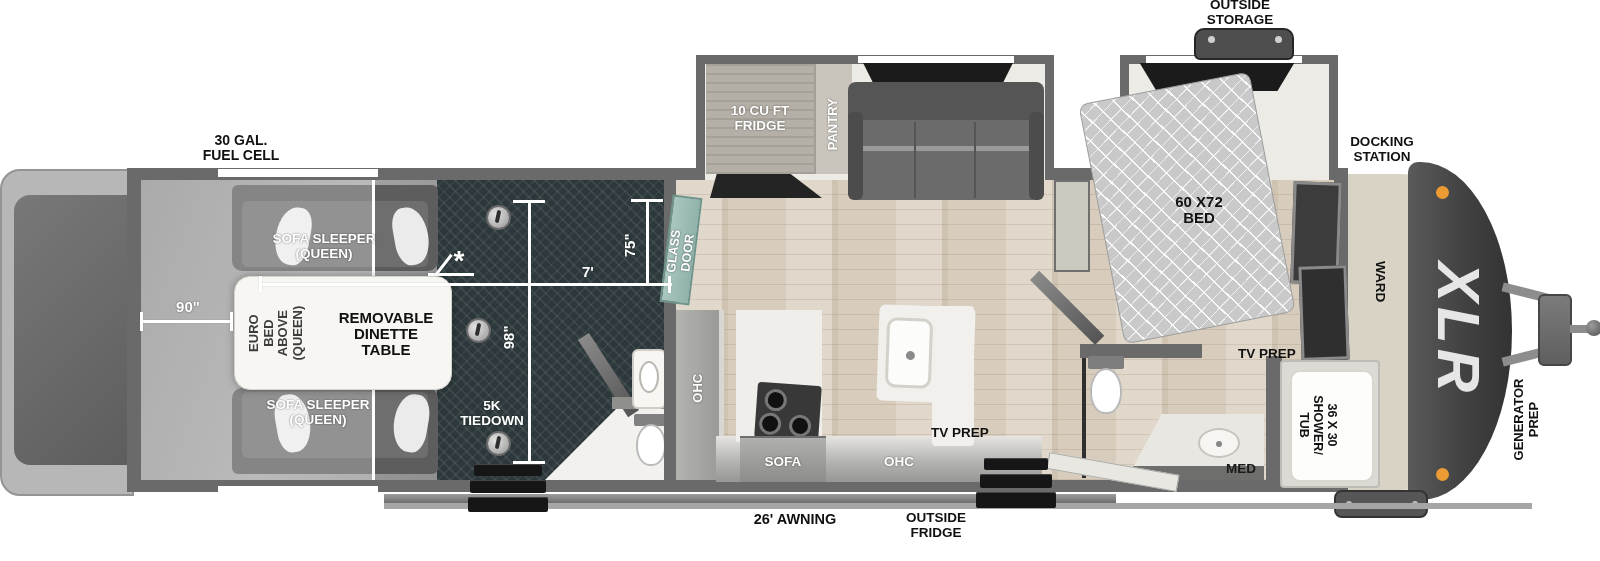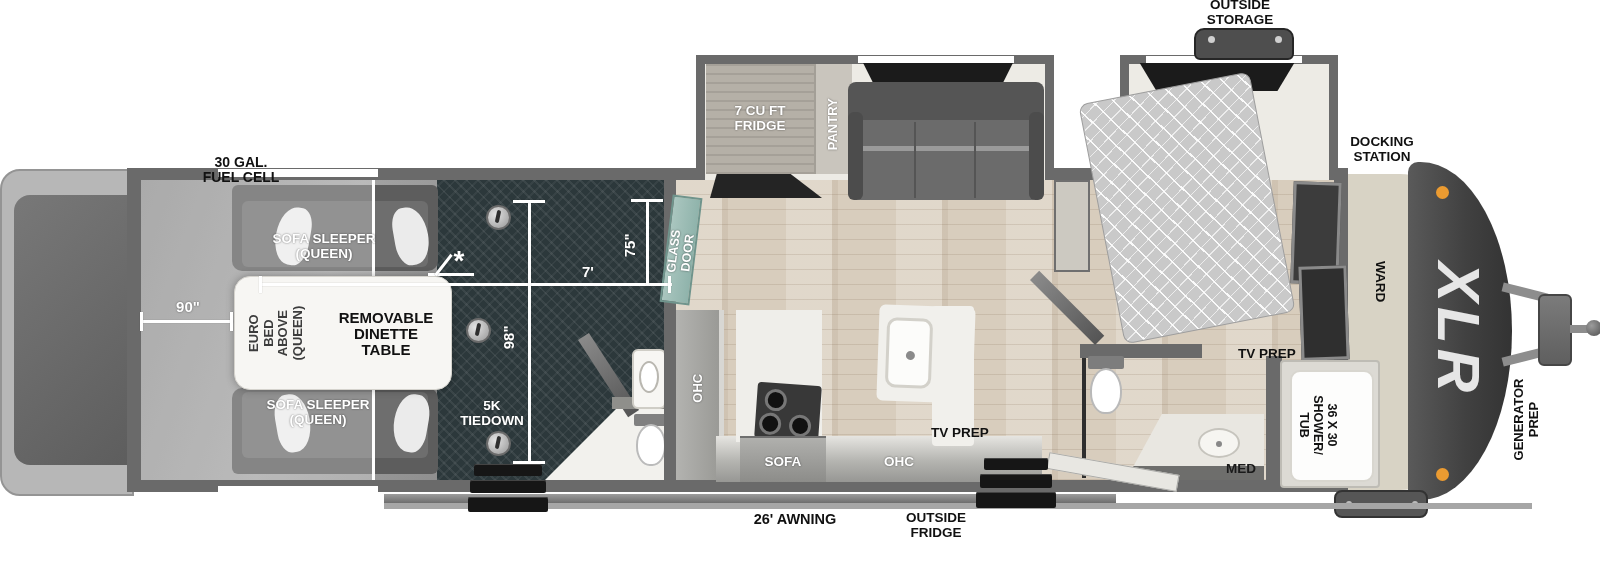--- a/index.html
+++ b/index.html
@@ -84,21 +84,21 @@
   <div class="abs wall" style="left:127px;top:168px;width:1212px;height:12px;"></div>
   <div class="abs wall" style="left:127px;top:480px;width:1212px;height:12px;"></div>
   <div class="abs wall" style="left:127px;top:168px;width:14px;height:324px;"></div>
   <div class="abs wall" style="left:1334px;top:168px;width:14px;height:324px;"></div>
   <div class="abs wall" style="left:664px;top:180px;width:12px;height:300px;"></div>
   <div class="abs whiteline" style="left:218px;top:169px;width:160px;height:8px;"></div>
   <div class="abs whiteline" style="left:218px;top:486px;width:160px;height:8px;"></div>
 
   <div class="abs slide" style="left:696px;top:55px;width:358px;height:125px;"></div>
   <div class="abs" style="left:706px;top:64px;width:108px;height:110px;background-color:#b5b0a7;background-image:repeating-linear-gradient(0deg,rgba(0,0,0,.09) 0 2px,transparent 2px 9px);"></div>
-  <div class="lbl lblw" style="left:708px;top:100px;width:104px;height:38px;font-size:13.5px;">7 CU FT
+  <div class="lbl lblw" style="left:708px;top:100px;width:104px;height:38px;font-size:13.5px;">10 CU FT
 FRIDGE</div>
   <div class="abs" style="left:814px;top:64px;width:38px;height:110px;background:#c9c5bd;border-left:2px solid #a39f97;"></div>
   <div class="vbox" style="left:818px;top:88px;width:30px;height:72px;">
     <span class="rm90 lblw" style="font-size:13px;">PANTRY</span>
   </div>
   <div class="abs" style="left:860px;top:63px;width:156px;height:25px;background:#1b1b1b;clip-path:polygon(2% 0,98% 0,90% 100%,10% 100%);"></div>
   <div class="abs whiteline" style="left:858px;top:56px;width:156px;height:7px;"></div>
   <div class="abs" style="left:848px;top:82px;width:196px;height:118px;">
     <div class="abs" style="left:0;top:0;width:196px;height:64px;background:#555;border-radius:8px 8px 0 0;"></div>
     <div class="abs" style="left:8px;top:38px;width:180px;height:80px;background:#6b6b6b;border-radius:4px;"></div>
@@ -134,20 +134,22 @@
   <div class="abs" style="left:932px;top:306px;width:42px;height:140px;background:#f1f0ec;border-radius:4px;"></div>
   <div class="abs" style="left:886px;top:318px;width:46px;height:70px;background:#fcfcfa;border:3px solid #d3d1ca;border-radius:10px;transform:rotate(2deg);">
     <div class="dot" style="left:17px;top:30px;width:9px;height:9px;background:#8a8a8a;"></div>
   </div>
   <div class="lbl" style="left:920px;top:424px;width:80px;height:18px;font-size:13.5px;">TV PREP</div>
 
   <div class="abs slide" style="left:1120px;top:55px;width:218px;height:125px;"></div>
   <div class="abs" style="left:1133px;top:63px;width:168px;height:28px;background:#1b1b1b;clip-path:polygon(4% 0,96% 0,86% 100%,14% 100%);"></div>
   <div class="abs whiteline" style="left:1146px;top:56px;width:156px;height:7px;"></div>
   <div class="abs mattress" style="left:1100px;top:86px;width:174px;height:244px;transform:rotate(-11deg);"></div>
+  <div class="lbl" style="left:1154px;top:188px;width:90px;height:44px;font-size:15px;">60 X72
+BED</div>
   <div class="abs" style="left:1054px;top:180px;width:36px;height:92px;background:#ccc9c1;border:2px solid #6f6f6f;"></div>
 
   <div class="abs" style="left:1292px;top:182px;width:48px;height:102px;background:#3c3c3c;border:3px solid #8a8a8a;transform:rotate(2deg);"></div>
   <div class="abs" style="left:1300px;top:266px;width:48px;height:94px;background:#2f2f2f;border:3px solid #8a8a8a;transform:rotate(-2deg);"></div>
   <div class="vbox" style="left:1360px;top:250px;width:42px;height:64px;">
     <span class="rp90" style="font-size:13.5px;color:#111;">WARD</span>
   </div>
 
   <div class="abs wall" style="left:1080px;top:344px;width:122px;height:14px;"></div>
   <div class="abs wall" style="left:1266px;top:356px;width:16px;height:132px;"></div>
@@ -241,21 +243,21 @@
   </div>
 
   <div class="lbl" style="left:1174px;top:-2px;width:132px;height:30px;font-size:13.5px;">OUTSIDE
 STORAGE</div>
   <div class="abs" style="left:1194px;top:28px;width:100px;height:32px;background:#4e4e4e;border:2px solid #262626;border-radius:10px 10px 6px 6px;">
     <div class="dot" style="left:12px;top:6px;width:7px;height:7px;background:#cfcfcf;"></div>
     <div class="dot" style="left:79px;top:6px;width:7px;height:7px;background:#cfcfcf;"></div>
   </div>
   <div class="lbl" style="left:1336px;top:132px;width:92px;height:36px;font-size:13.5px;">DOCKING
 STATION</div>
-  <div class="lbl" style="left:176px;top:128px;width:130px;height:40px;font-size:14px;margin-top:22px;">30 GAL.
+  <div class="lbl" style="left:176px;top:128px;width:130px;height:40px;font-size:14px;">30 GAL.
 FUEL CELL</div>
 
   <div class="abs" style="left:384px;top:494px;width:732px;height:9px;background:linear-gradient(#9d9d9d,#6d6d6d);"></div>
   <div class="abs" style="left:384px;top:503px;width:1148px;height:6px;background:#a6a6a6;"></div>
 
   <div class="abs" style="left:468px;top:464px;width:80px;height:58px;">
     <div class="tread" style="left:6px;top:0;width:68px;height:12px;"></div>
     <div class="tread" style="left:2px;top:16px;width:76px;height:13px;"></div>
     <div class="tread" style="left:0;top:33px;width:80px;height:15px;"></div>
   </div>

